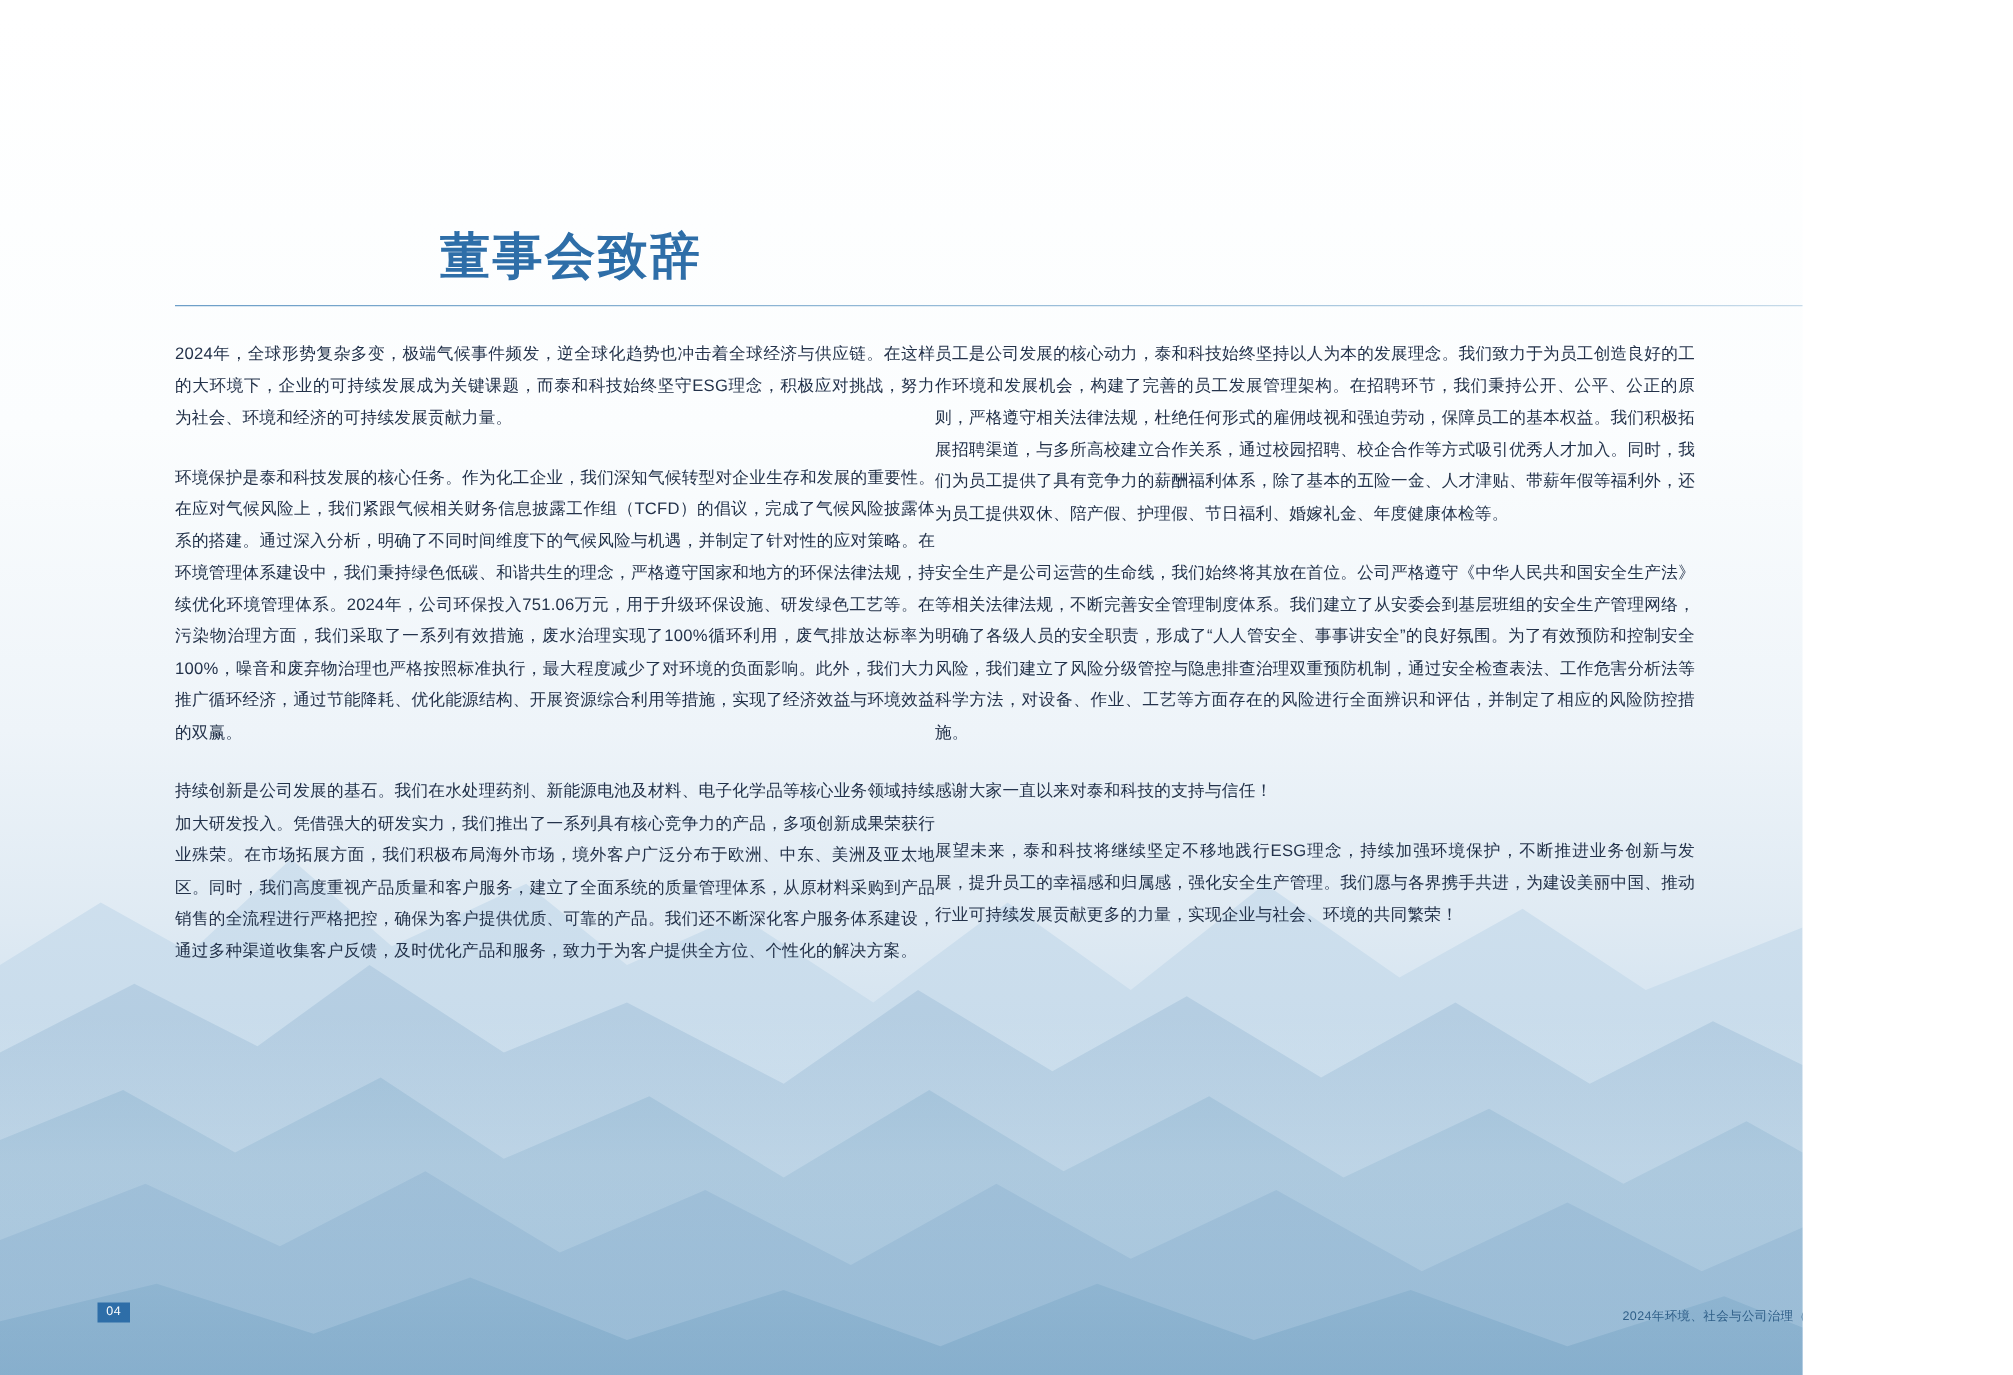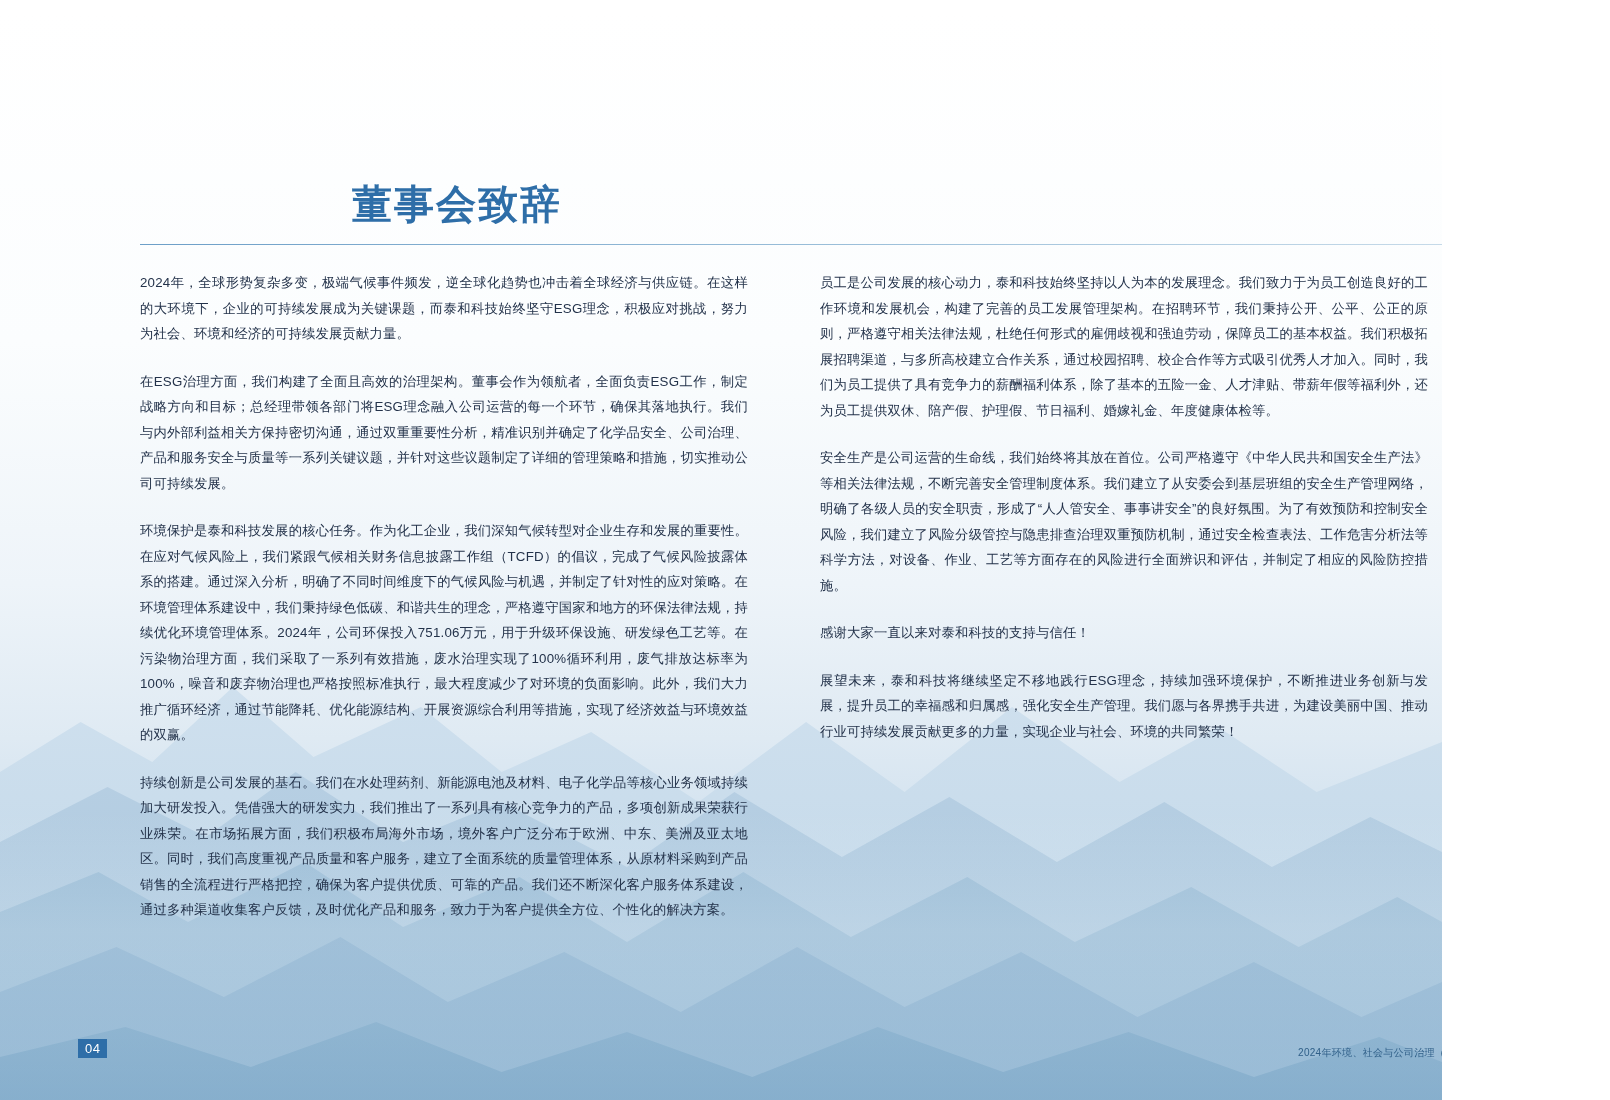--- a/index.html
+++ b/index.html
@@ -35,41 +35,41 @@
     font-weight:700;
     font-family:"Liberation Serif","DejaVu Serif",serif;
   }
   .rule{
     position:absolute;left:140px;top:232px;width:1350px;height:1px;
     background:linear-gradient(90deg,#6d9fc8 0%,#9dc0da 55%,#c9dcea 100%);
   }
 
   .cols{
     position:absolute;left:140px;top:258px;width:1350px;
-    display:flex;gap:72px;
+    display:flex;
   }
   .col{width:608px;}
 
   .col p{
     margin:0 0 22px 0;
     font-size:13.3px;
     line-height:25.5px;
     color:#23324a;
     text-align:justify;
     text-justify:inter-ideograph;
     letter-spacing:.2px;
     font-family:"Liberation Sans","DejaVu Sans",sans-serif;
   }
   .col p:last-child{margin-bottom:0;}
 
   
   .pagenum{
     position:absolute;bottom:54px;
     background:#2e6ea8;color:#fff;
-    font-size:13px;padding:3px 7px 3px 7px;
+    font-size:10px;padding:3px 7px 3px 7px;
     letter-spacing:.5px;
     line-height:1;
   }
   .pagenum.left{left:78px;}
   .pagenum.right{right:78px;text-decoration:underline;}
   .footer-text{
     position:absolute;bottom:52px;right:112px;
     font-size:10px;color:#2f5f88;letter-spacing:.3px;
   }
 </style>
@@ -112,21 +112,20 @@
   </div>
   <div class="mist"></div>
 
   <div class="content">
     <div class="title">董事会致辞</div>
     <div class="rule"></div>
 
     <div class="cols">
       <div class="col">
         <p>2024年，全球形势复杂多变，极端气候事件频发，逆全球化趋势也冲击着全球经济与供应链。在这样的大环境下，企业的可持续发展成为关键课题，而泰和科技始终坚守ESG理念，积极应对挑战，努力为社会、环境和经济的可持续发展贡献力量。</p>
-        <p>在ESG治理方面，我们构建了全面且高效的治理架构。董事会作为领航者，全面负责ESG工作，制定战略方向和目标；总经理带领各部门将ESG理念融入公司运营的每一个环节，确保其落地执行。我们与内外部利益相关方保持密切沟通，通过双重重要性分析，精准识别并确定了化学品安全、公司治理、产品和服务安全与质量等一系列关键议题，并针对这些议题制定了详细的管理策略和措施，切实推动公司可持续发展。</p>
         <p>环境保护是泰和科技发展的核心任务。作为化工企业，我们深知气候转型对企业生存和发展的重要性。在应对气候风险上，我们紧跟气候相关财务信息披露工作组（TCFD）的倡议，完成了气候风险披露体系的搭建。通过深入分析，明确了不同时间维度下的气候风险与机遇，并制定了针对性的应对策略。在环境管理体系建设中，我们秉持绿色低碳、和谐共生的理念，严格遵守国家和地方的环保法律法规，持续优化环境管理体系。2024年，公司环保投入751.06万元，用于升级环保设施、研发绿色工艺等。在污染物治理方面，我们采取了一系列有效措施，废水治理实现了100%循环利用，废气排放达标率为100%，噪音和废弃物治理也严格按照标准执行，最大程度减少了对环境的负面影响。此外，我们大力推广循环经济，通过节能降耗、优化能源结构、开展资源综合利用等措施，实现了经济效益与环境效益的双赢。</p>
         <p>持续创新是公司发展的基石。我们在水处理药剂、新能源电池及材料、电子化学品等核心业务领域持续加大研发投入。凭借强大的研发实力，我们推出了一系列具有核心竞争力的产品，多项创新成果荣获行业殊荣。在市场拓展方面，我们积极布局海外市场，境外客户广泛分布于欧洲、中东、美洲及亚太地区。同时，我们高度重视产品质量和客户服务，建立了全面系统的质量管理体系，从原材料采购到产品销售的全流程进行严格把控，确保为客户提供优质、可靠的产品。我们还不断深化客户服务体系建设，通过多种渠道收集客户反馈，及时优化产品和服务，致力于为客户提供全方位、个性化的解决方案。</p>
       </div>
       <div class="col">
         <p>员工是公司发展的核心动力，泰和科技始终坚持以人为本的发展理念。我们致力于为员工创造良好的工作环境和发展机会，构建了完善的员工发展管理架构。在招聘环节，我们秉持公开、公平、公正的原则，严格遵守相关法律法规，杜绝任何形式的雇佣歧视和强迫劳动，保障员工的基本权益。我们积极拓展招聘渠道，与多所高校建立合作关系，通过校园招聘、校企合作等方式吸引优秀人才加入。同时，我们为员工提供了具有竞争力的薪酬福利体系，除了基本的五险一金、人才津贴、带薪年假等福利外，还为员工提供双休、陪产假、护理假、节日福利、婚嫁礼金、年度健康体检等。</p>
         <p>安全生产是公司运营的生命线，我们始终将其放在首位。公司严格遵守《中华人民共和国安全生产法》等相关法律法规，不断完善安全管理制度体系。我们建立了从安委会到基层班组的安全生产管理网络，明确了各级人员的安全职责，形成了“人人管安全、事事讲安全”的良好氛围。为了有效预防和控制安全风险，我们建立了风险分级管控与隐患排查治理双重预防机制，通过安全检查表法、工作危害分析法等科学方法，对设备、作业、工艺等方面存在的风险进行全面辨识和评估，并制定了相应的风险防控措施。</p>
         <p>感谢大家一直以来对泰和科技的支持与信任！</p>
         <p>展望未来，泰和科技将继续坚定不移地践行ESG理念，持续加强环境保护，不断推进业务创新与发展，提升员工的幸福感和归属感，强化安全生产管理。我们愿与各界携手共进，为建设美丽中国、推动行业可持续发展贡献更多的力量，实现企业与社会、环境的共同繁荣！</p>
       </div>
     </div>

